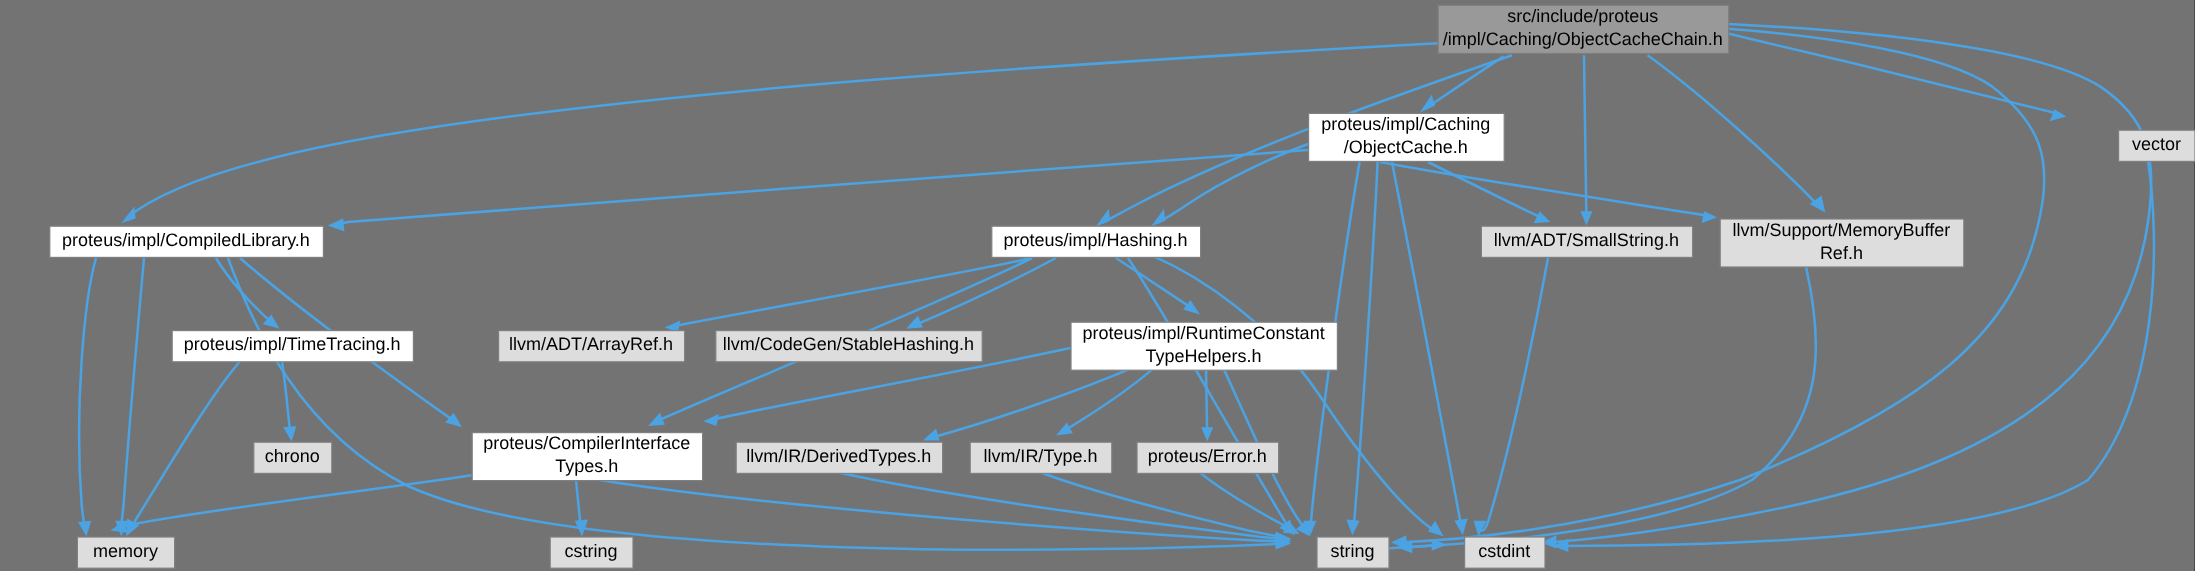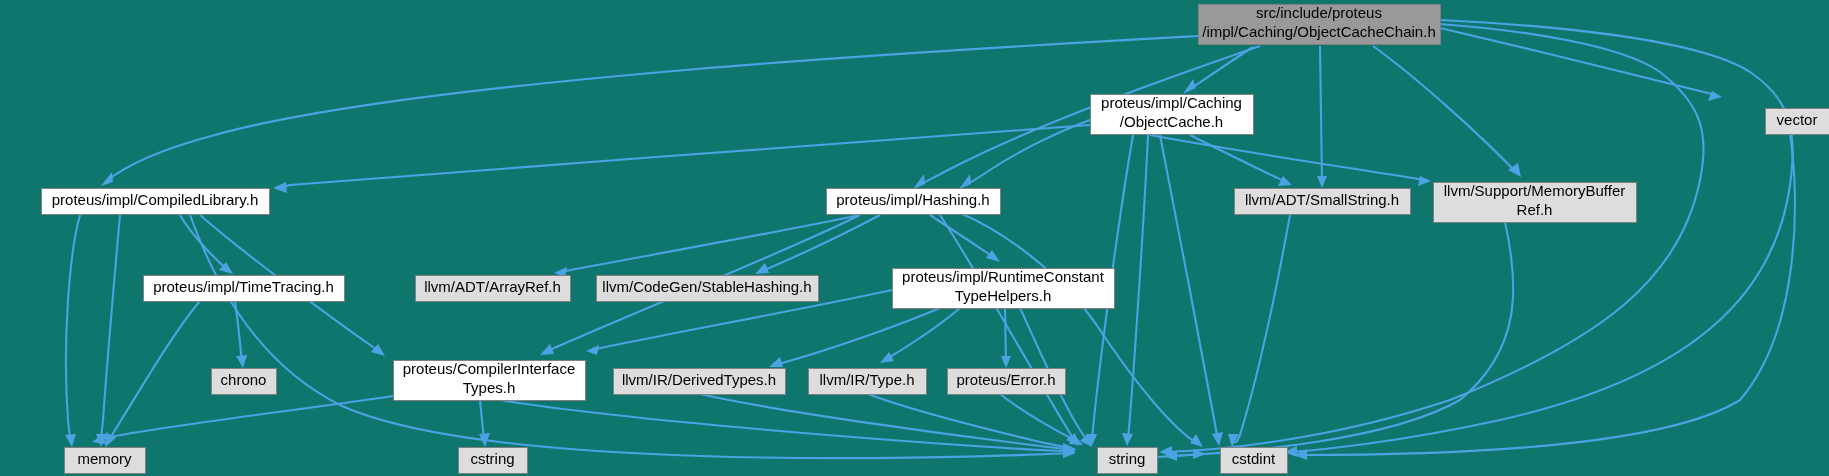--- a/index.html
+++ b/index.html
@@ -5,21 +5,21 @@
 <style>
   html, body {
     margin: 0;
     padding: 0;
     background: #000000;
   }
   #graph-root {
     position: relative;
     width: 1829px;
     height: 476px;
-    background: #0f766e;
+    background: #737373;
     overflow: hidden;
     font-family: "Liberation Sans", sans-serif;
   }
   svg#graph-svg {
     position: absolute;
     top: 0;
     left: 0;
     width: 1829px;
     height: 476px;
     display: block;

